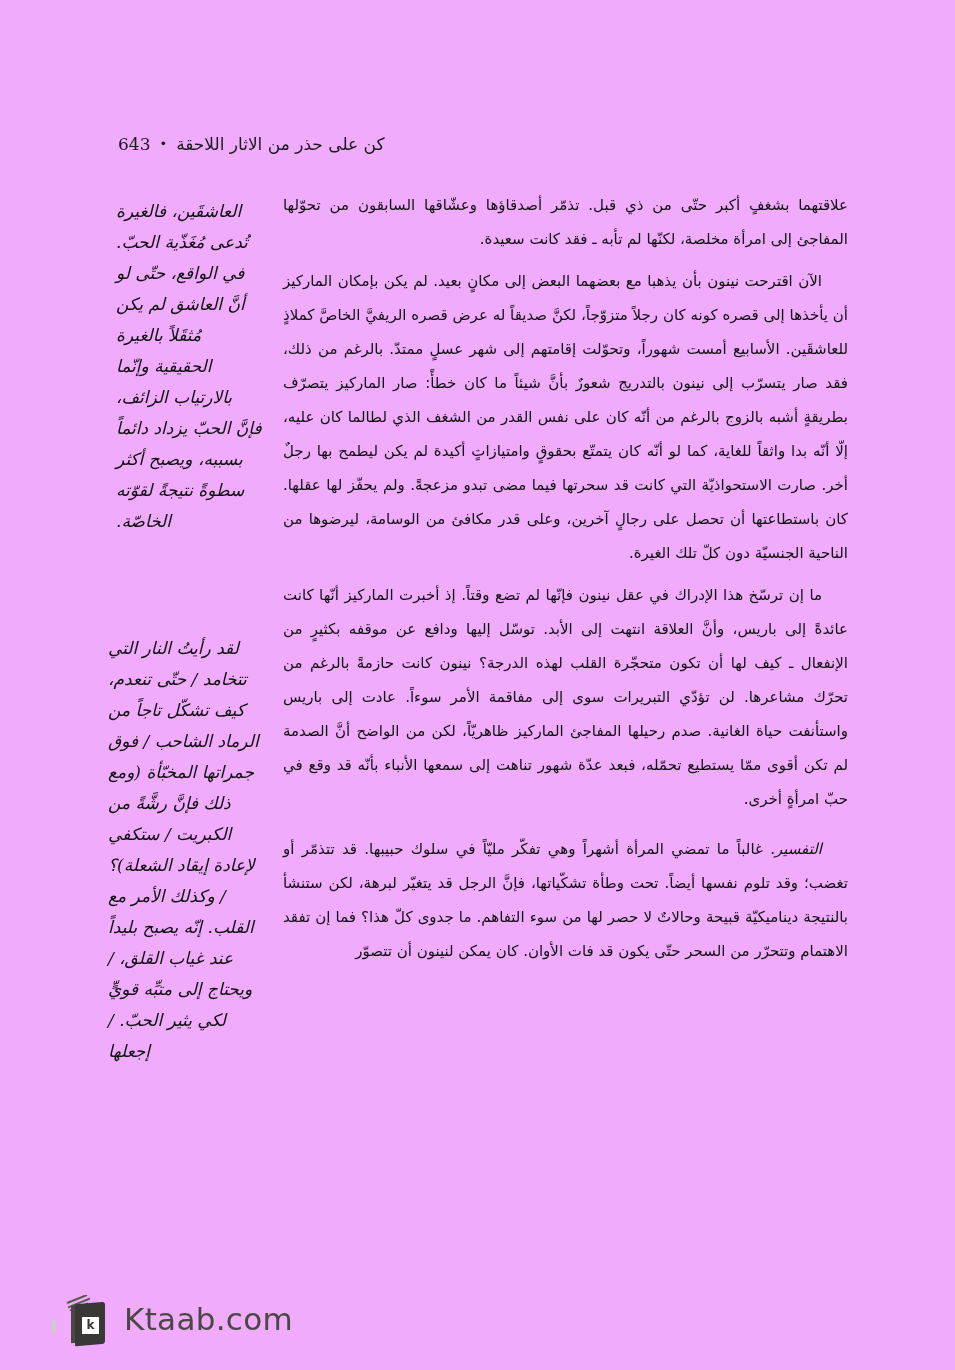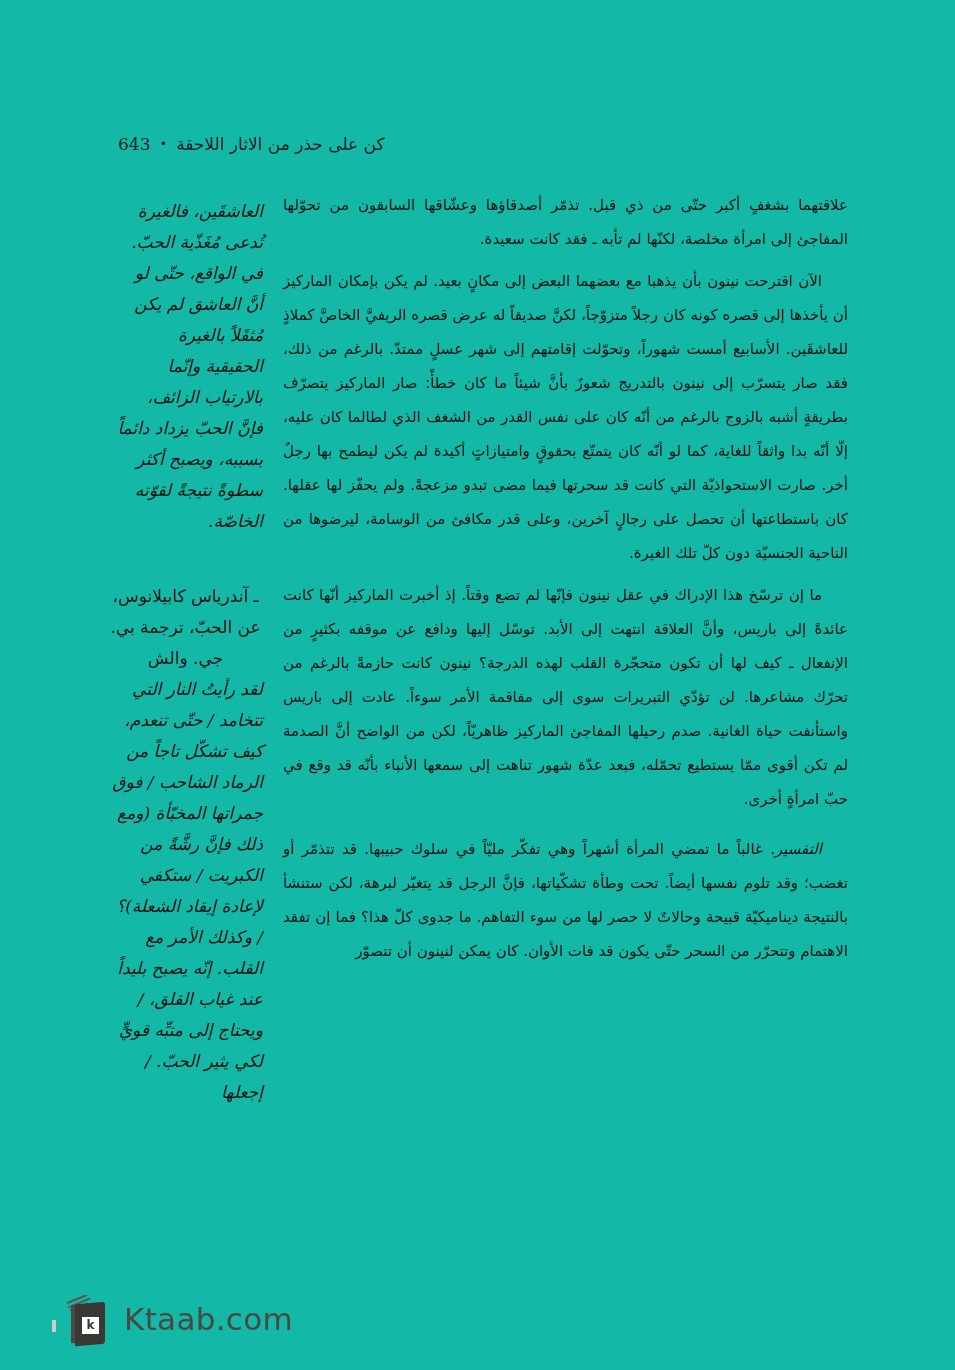--- a/index.html
+++ b/index.html
@@ -6,21 +6,21 @@
   html, body {
     margin: 0;
     padding: 0;
     background: #ffffff;
   }
 
   #page {
     position: relative;
     width: 955px;
     height: 1370px;
-    background: #14b8a6;
+    background: #f0abfc;
     overflow: hidden;
     font-family: "DejaVu Sans", "Liberation Sans", sans-serif;
     color: #111111;
   }
 
   
   .running-head {
     position: absolute;
     top: 130px;
     left: 118px;
@@ -89,35 +89,36 @@
     left: 0;
     width: 155px;
     direction: rtl;
     text-align: center;
     font-size: 17px;
     line-height: 31px;
   }
   .col-side .quote-block {
     font-style: italic;
     font-family: "DejaVu Serif", "Liberation Serif", serif;
-    text-align: right;
+    text-align: left;
     margin-left: 8px;
   }
   .col-side .attribution {
     font-style: normal;
     font-family: "DejaVu Sans", "Liberation Sans", sans-serif;
     margin-top: 44px;
     text-align: center;
     line-height: 31px;
     font-size: 17px;
   }
   .col-side .poem-block {
     font-style: italic;
     font-family: "DejaVu Serif", "Liberation Serif", serif;
-    text-align: right;
+    margin-top: 96px;
+    text-align: left;
     line-height: 31px;
   }
 
   
   .watermark {
     position: absolute;
     left: 66px;
     bottom: 22px;
     height: 58px;
     display: flex;
@@ -220,21 +221,20 @@
 
       <p class="indent gap-before">ما إن ترسّخ هذا الإدراك في عقل نينون فإنّها لم تضع وقتاً. إذ أخبرت الماركيز أنّها كانت عائدةً إلى باريس، وأنَّ العلاقة انتهت إلى الأبد. توسّل إليها ودافع عن موقفه بكثيرٍ من الإنفعال ـ كيف لها أن تكون متحجّرة القلب لهذه الدرجة؟ نينون كانت حازمةً بالرغم من تحرّك مشاعرها. لن تؤدّي التبريرات سوى إلى مفاقمة الأمر سوءاً. عادت إلى باريس واستأنفت حياة الغانية. صدم رحيلها المفاجئ الماركيز ظاهريّاً، لكن من الواضح أنَّ الصدمة لم تكن أقوى ممّا يستطيع تحمّله، فبعد عدّة شهور تناهت إلى سمعها الأنباء بأنّه قد وقع في حبّ امرأةٍ أخرى.</p>
 
       <p class="indent gap-before-lg"><span class="lead-italic">التفسير.</span> <span>غالباً ما تمضي المرأة أشهراً وهي تفكّر مليّاً في سلوك حبيبها. قد تتذمّر أو تغضب؛ وقد تلوم نفسها أيضاً. تحت وطأة تشكّياتها، فإنَّ الرجل قد يتغيّر لبرهة، لكن ستنشأ بالنتيجة ديناميكيّة قبيحة وحالاتٌ لا حصر لها من سوء التفاهم. ما جدوى كلّ هذا؟ فما إن تفقد الاهتمام وتتحرّر من السحر حتّى يكون قد فات الأوان. كان يمكن لنينون أن تتصوّر</span></p>
     </div>
 
     <div class="col-side">
 
       <div class="quote-block">العاشقَين، فالغيرة تُدعى مُغَذّية الحبّ. في الواقع، حتّى لو أنَّ العاشق لم يكن مُثقَلاً بالغيرة الحقيقية وإنّما بالارتياب الزائف، فإنَّ الحبّ يزداد دائماً بسببه، ويصبح أكثر سطوةً نتيجةً لقوّته الخاصّة.</div>
 
-      <div class="attribution">ـ آندرياس كابيلانوس، عن الحبّ، ترجمة بي. جي. والش</div>
 
       <div class="poem-block">لقد رأيتُ النار التي تتخامد / حتّى تنعدم، كيف تشكّل تاجاً من الرماد الشاحب / فوق جمراتها المخبّأة (ومع ذلك فإنَّ رشَّةً من الكبريت / ستكفي لإعادة إيقاد الشعلة)؟ / وكذلك الأمر مع القلب. إنّه يصبح بليداً عند غياب القلق، / ويحتاج إلى متبِّه قويٍّ لكي يثير الحبّ. / إجعلها</div>
     </div>
 
   </div>
 
   <div class="watermark">
     <span class="wm-edge"></span>
     <span class="wm-book">
       <span class="pages">

